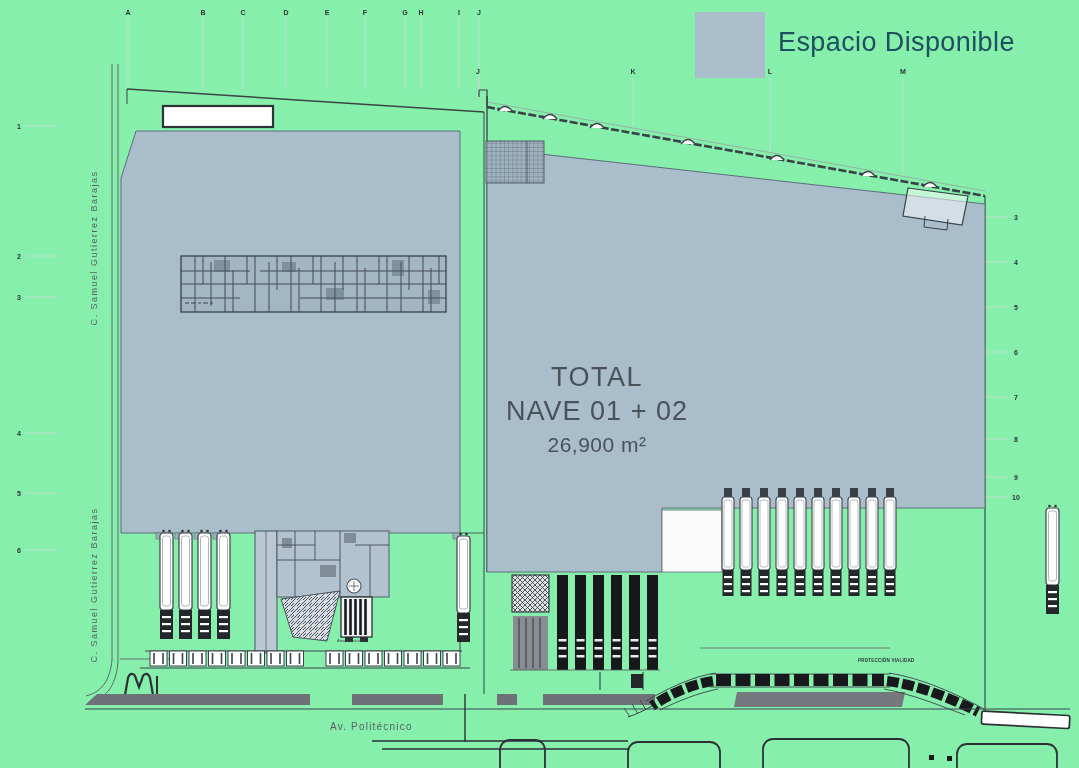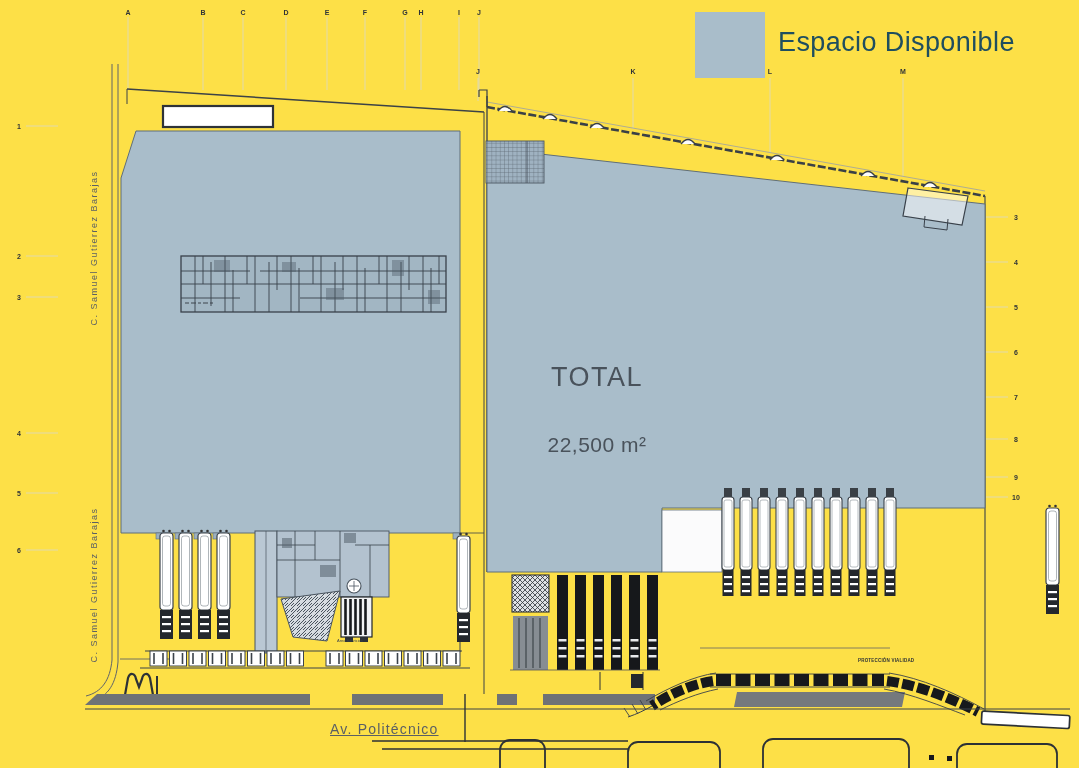--- a/index.html
+++ b/index.html
@@ -1,27 +1,27 @@
 <!DOCTYPE html>
 <html><head>
 <meta charset="utf-8">
 <style>
   html,body{margin:0;padding:0;background:#e8e8e8;}
-  .canvas{position:relative;width:1079px;height:768px;background:#fde047;overflow:hidden;
+  .canvas{position:relative;width:1079px;height:768px;background:#86efac;overflow:hidden;
           font-family:"Liberation Sans",sans-serif;}
   svg{position:absolute;left:0;top:0;}
   .txt{position:absolute;white-space:nowrap;}
   .legend-swatch{position:absolute;left:695px;top:12px;width:70px;height:66px;background:#a9bdca;}
   .legend-label{left:778px;top:27px;font-size:27px;font-weight:500;color:#1f4e5f;letter-spacing:.4px;}
   .total-line{left:597px;transform:translateX(-50%);color:#49525b;font-weight:500;text-align:left;}
   .t1{top:362px;font-size:27px;letter-spacing:1.5px;}
   .t2{top:396px;font-size:27px;letter-spacing:1px;}
   .t3{top:433px;font-size:21px;letter-spacing:.5px;}
   .vstreet{font-size:9px;color:#5a5f64;letter-spacing:1.5px;transform:translate(-50%,-50%) rotate(-90deg);}
-  .hstreet{left:330px;top:721px;font-size:14px;color:#5a5f64;letter-spacing:1.2px;text-decoration:underline;}
+  .hstreet{left:330px;top:721px;font-size:10px;color:#5a5f64;letter-spacing:1.2px;}
   .mark{position:absolute;font-size:7px;color:#2f3337;transform:translate(-50%,-50%);font-weight:bold;}
   .micro1{left:337px;top:638px;font-size:4px;color:#3c444c;}
   .micro2{left:858px;top:658px;font-size:4.5px;font-weight:bold;color:#2c3136;letter-spacing:.2px;}
 </style>
 </head>
 <body>
 
 <div class="canvas">
 
 <svg width="1079" height="768" viewBox="0 0 1079 768">
@@ -267,21 +267,22 @@
     <rect x="957" y="744" width="100" height="34" rx="10"></rect>
     <rect x="929" y="755" width="5" height="5" fill="#17191c" stroke="none"></rect>
     <rect x="947" y="756" width="5" height="5" fill="#17191c" stroke="none"></rect>
   </g>
 </svg>
 
 <div class="legend-swatch"></div>
 <div class="txt legend-label">Espacio Disponible</div>
 
 <div class="txt total-line t1">TOTAL</div>
-<div class="txt total-line t3">22,500 m²</div>
+<div class="txt total-line t2">NAVE 01 + 02</div>
+<div class="txt total-line t3">26,900 m²</div>
 
 <div class="txt vstreet" style="left:94px;top:248px;">C. Samuel Gutierrez Barajas</div>
 <div class="txt vstreet" style="left:94px;top:585px;">C. Samuel Gutierrez Barajas</div>
 <div class="txt hstreet">Av. Politécnico</div>
 
 <div class="txt micro1">Área Servicios</div>
 <div class="txt micro2">PROTECCIÓN VIALIDAD</div>
 
 <div class="mark" style="left:128px;top:12px;">A</div>
 <div class="mark" style="left:203px;top:12px;">B</div>

